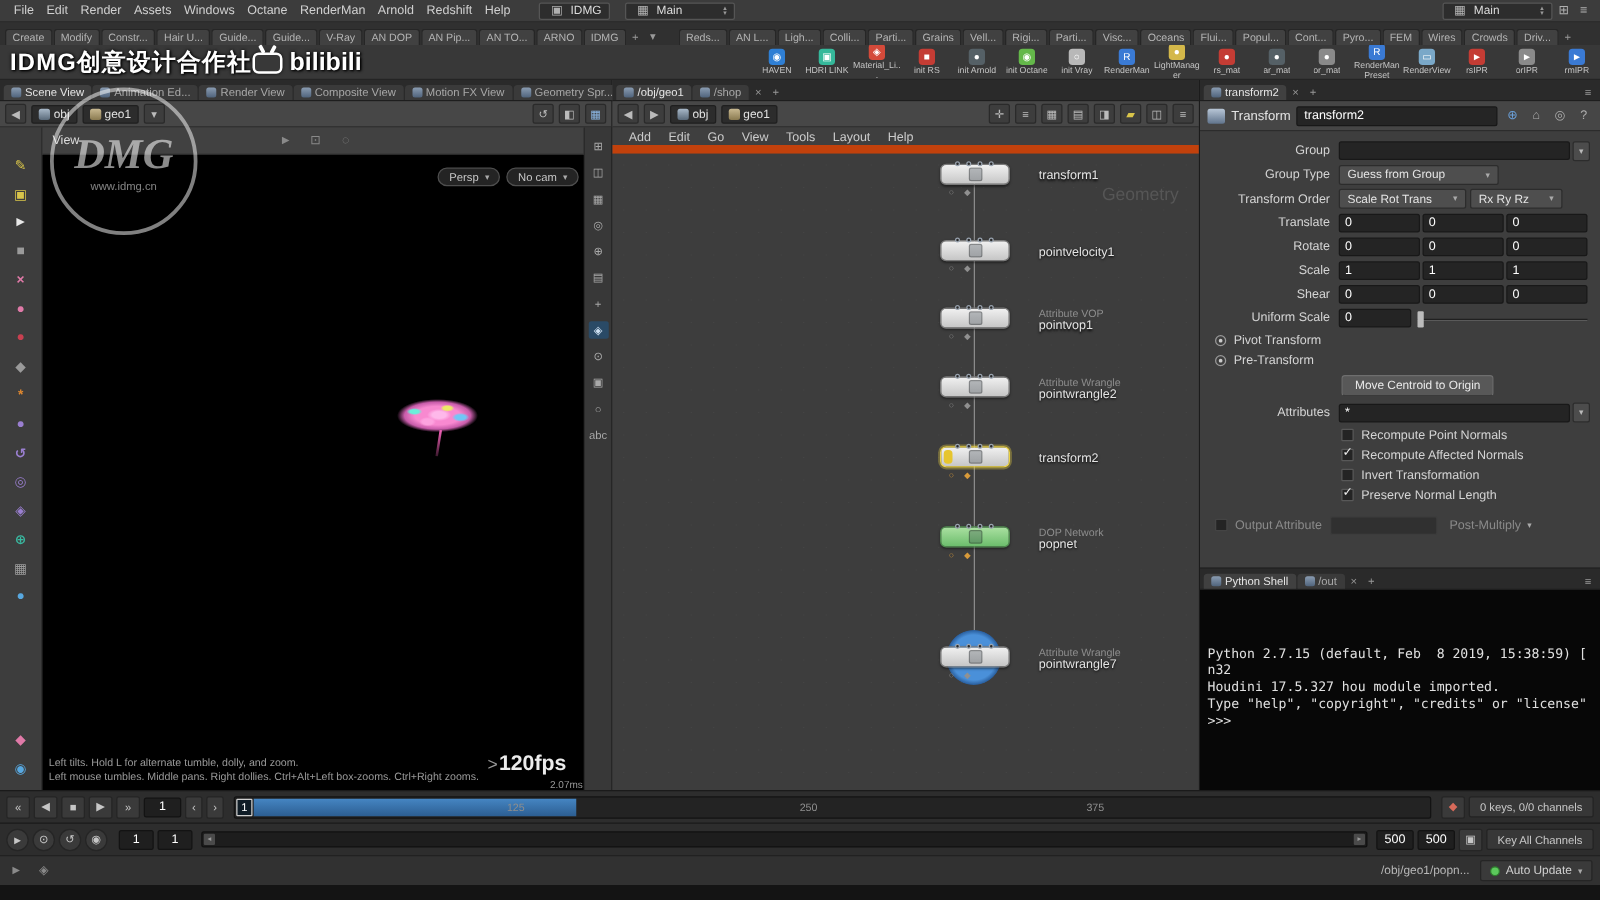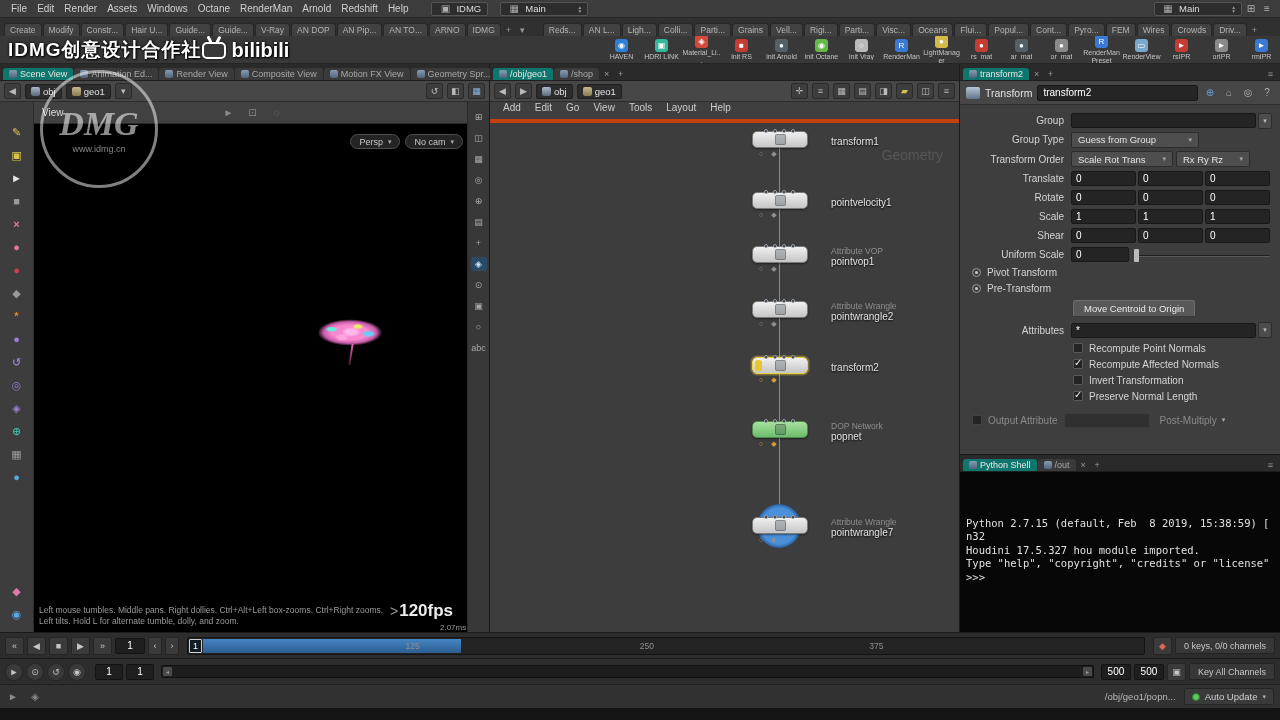--- a/index.html
+++ b/index.html
@@ -41,21 +41,21 @@
                 justify-content:center;font-size:8px;color:#fff}
   .stool .tlabel{font-size:7px;line-height:7.5px;color:#c4c4c4;text-align:center;max-height:15px;overflow:hidden;word-break:break-word}
 
   
   .main{height:568px;display:flex}
   .pane-tabs{height:17px;background:#2a2a2a;display:flex;align-items:flex-end;gap:1px;padding:1px 3px 0;border-bottom:1px solid #1e1e1e}
   .ptabs{display:flex;gap:1px;align-items:flex-end}
   .ptab{display:flex;align-items:center;gap:3px;background:#3a3a3a;border-radius:3px 3px 0 0;
         padding:1px 6px;font-size:9px;color:#a8a8a8;white-space:nowrap}
   .ptab::before{content:"";width:8px;height:8px;border-radius:2px;background:linear-gradient(#8a9cb2,#50647c)}
-  .ptab.active{background:#0f766e;color:#e6e6e6}
+  .ptab.active{background:#404040;color:#e6e6e6}
   .pane-toolbar{height:21px;background:#474747;border-bottom:1px solid #2c2c2c;display:flex;align-items:center;padding:0 4px;gap:4px}
   .tbtn{min-width:17px;height:16px;display:inline-flex;align-items:center;justify-content:center;color:#bbb;
         font-size:9px;background:#3d3d3d;border:1px solid #2a2a2a;border-radius:2px}
   .tbtn.blue{color:#8ab4e0}
   .pathchip{display:flex;align-items:center;gap:3px;background:#2c2c2c;border:1px solid #1f1f1f;border-radius:2px;
             height:15px;padding:0 5px;font-size:9.5px;color:#e2e2e2}
   .chipicon{width:9px;height:9px;border-radius:2px;background:linear-gradient(#a8b8c8,#5a6a7a)}
   .chipicon.geo{background:linear-gradient(#c8b890,#8a7a50)}
 
   
@@ -88,21 +88,21 @@
     filter:saturate(1.25)}
   .disc::after{content:"";position:absolute;left:33px;top:25px;width:2px;height:21px;
     background:linear-gradient(#e06ab0,rgba(224,106,176,.25));transform:rotate(9deg)}
   .vhelp{position:absolute;left:5px;bottom:5px;font-size:8.5px;color:#9a9a9a;line-height:11px;white-space:nowrap}
   .fps{position:absolute;left:356px;bottom:11px;font-size:17px;font-weight:bold;color:#ececec;text-shadow:0 1px 3px #000}
   .fps .caret{color:#9a9a9a;font-size:14px;font-weight:normal;margin-right:1px}
   .ms{position:absolute;left:406px;bottom:0;font-size:8px;color:#9a9a9a}
 
   
   .network{width:470px;display:flex;flex-direction:column;border-right:1px solid #1b1b1b;background:#3a3a3a}
-  .net-menus{height:21px;background:#3f3f3f;border-bottom:4px solid #c2410c;display:flex;align-items:flex-start;gap:0;padding:0 6px}
+  .net-menus{height:21px;background:#3f3f3f;border-bottom:7px solid #c2410c;display:flex;align-items:flex-end;gap:0;padding:0 6px}
   .net-menu-item{padding:0 7px;font-size:10px;color:#ccc}
   .net-canvas{flex:1;position:relative;background:#3d3d3d;overflow:hidden;
     background-image:radial-gradient(#464646 0.6px, transparent 0.7px);background-size:18px 18px}
   .pane-type-label{position:absolute;top:24px;right:16px;font-size:14px;font-weight:normal;color:#565656}
   .wire{position:absolute;left:289px;top:22px;width:1px;height:382px;background:#8a8a8a}
   .node-row{position:absolute;left:262px;width:200px;height:20px}
   .node-body{position:relative;width:56px;height:17px;border-radius:5px;border:1px solid #7a7a7a;
      background:linear-gradient(#f0f0f0,#c6c6c6);box-shadow:0 1px 2px rgba(0,0,0,.45);
      display:flex;align-items:center;justify-content:center;z-index:2}
   .node-row.green .node-body{background:linear-gradient(#a9e0a0,#6cbd6c);border-color:#4e8a4e}
@@ -447,22 +447,22 @@
                 <span>Persp</span>
                 <span class="ca">▾</span>
               </div>
               <div class="cambtn">
                 <span>No cam</span>
                 <span class="ca">▾</span>
               </div>
             </div>
             <div class="disc"></div>
             <div class="vhelp">
+              <div>Left tilts. Hold L for alternate tumble, dolly, and zoom.</div>
               <div>Left mouse tumbles. Middle pans. Right dollies. Ctrl+Alt+Left box-zooms. Ctrl+Right zooms.</div>
-              <div>Left tilts. Hold L for alternate tumble, dolly, and zoom.</div>
             </div>
             <div class="fps">
               <span class="caret">&gt;</span><span>120fps</span>
             </div>
             <div class="ms">2.07ms</div>
           </div>
         </div>
         <div class="strip right">
           <div class="stripgrp">
 

